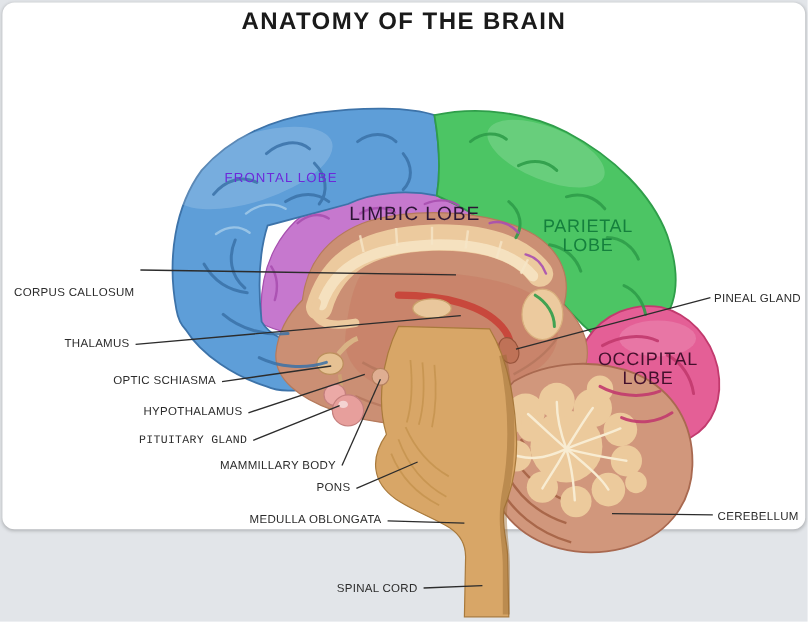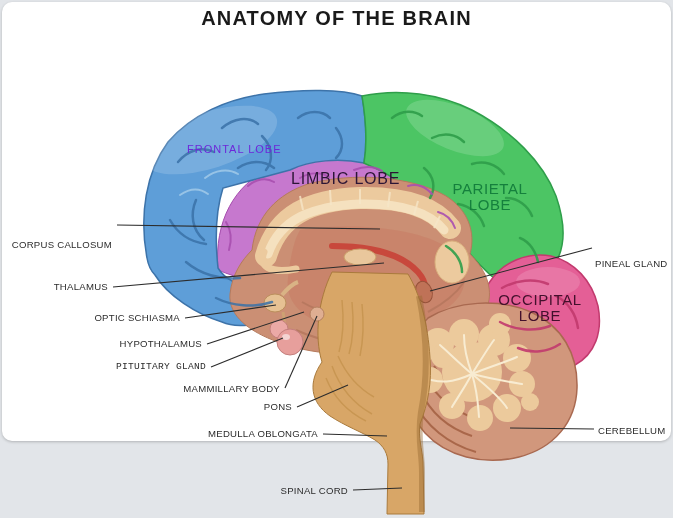--- a/index.html
+++ b/index.html
@@ -208,20 +208,20 @@
 
   <div class="slabel" style="right:561px;top:219px;margin-top:20px;">CORPUS CALLOSUM</div>
   <div class="slabel" style="right:565px;top:281px;">THALAMUS</div>
   <div class="slabel" style="right:493px;top:312px;">OPTIC SCHIASMA</div>
   <div class="slabel" style="right:471px;top:338px;">HYPOTHALAMUS</div>
   <div class="slabel" style="right:467px;top:361px;font-family:Liberation Mono, monospace;">PITUITARY GLAND</div>
   <div class="slabel" style="right:393px;top:383px;">MAMMILLARY BODY</div>
   <div class="slabel" style="right:381px;top:401px;">PONS</div>
   <div class="slabel" style="right:355px;top:428px;padding-left:27px;">MEDULLA OBLONGATA</div>
   <div class="slabel" style="right:325px;top:485px;">SPINAL CORD</div>
-  <div class="slabel" style="left:595px;top:258px;">PINEAL GLAND</div>
+  <div class="slabel" style="left:595px;top:244px;">PINEAL GLAND</div>
   <div class="slabel" style="left:598px;top:425px;">CEREBELLUM</div>
 
   <div class="lobelabel lbl-frontal">FRONTAL LOBE</div>
   <div class="lobelabel lbl-limbic">LIMBIC LOBE</div>
   <div class="lobelabel center lbl-parietal">PARIETAL LOBE</div>
   <div class="lobelabel center lbl-occipital">OCCIPITAL LOBE</div>
 </div>
 
 </body></html>

